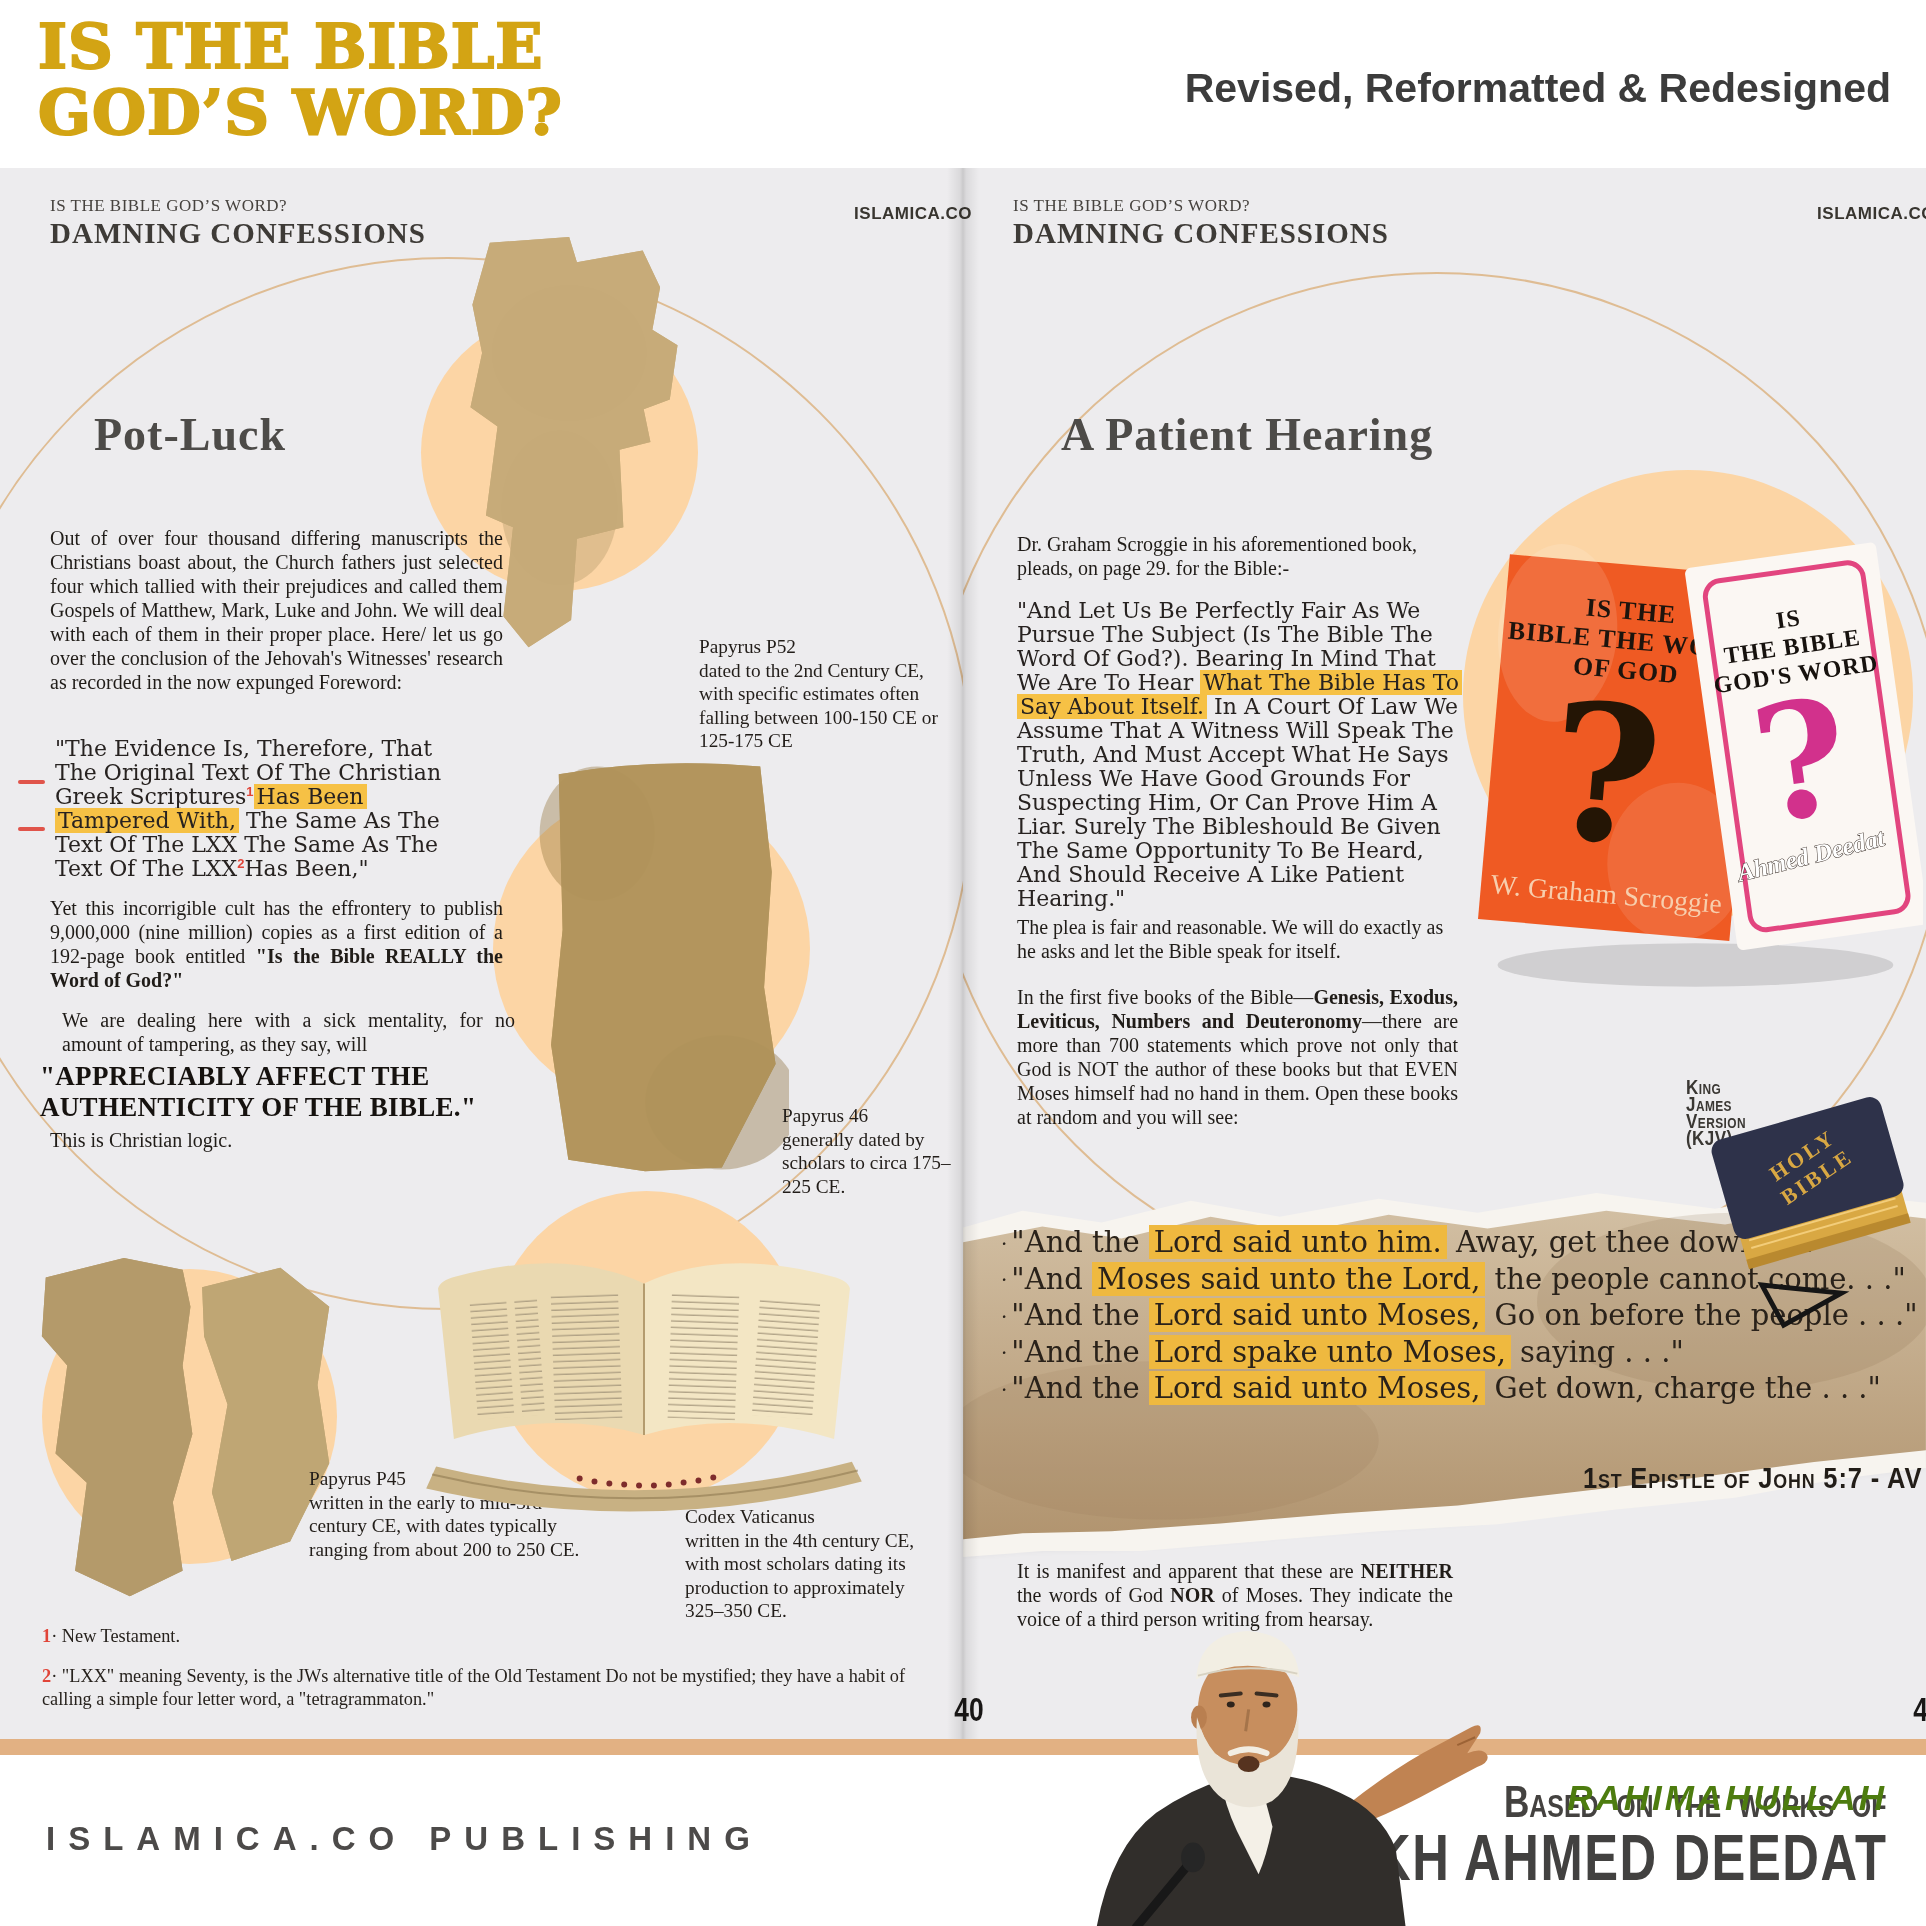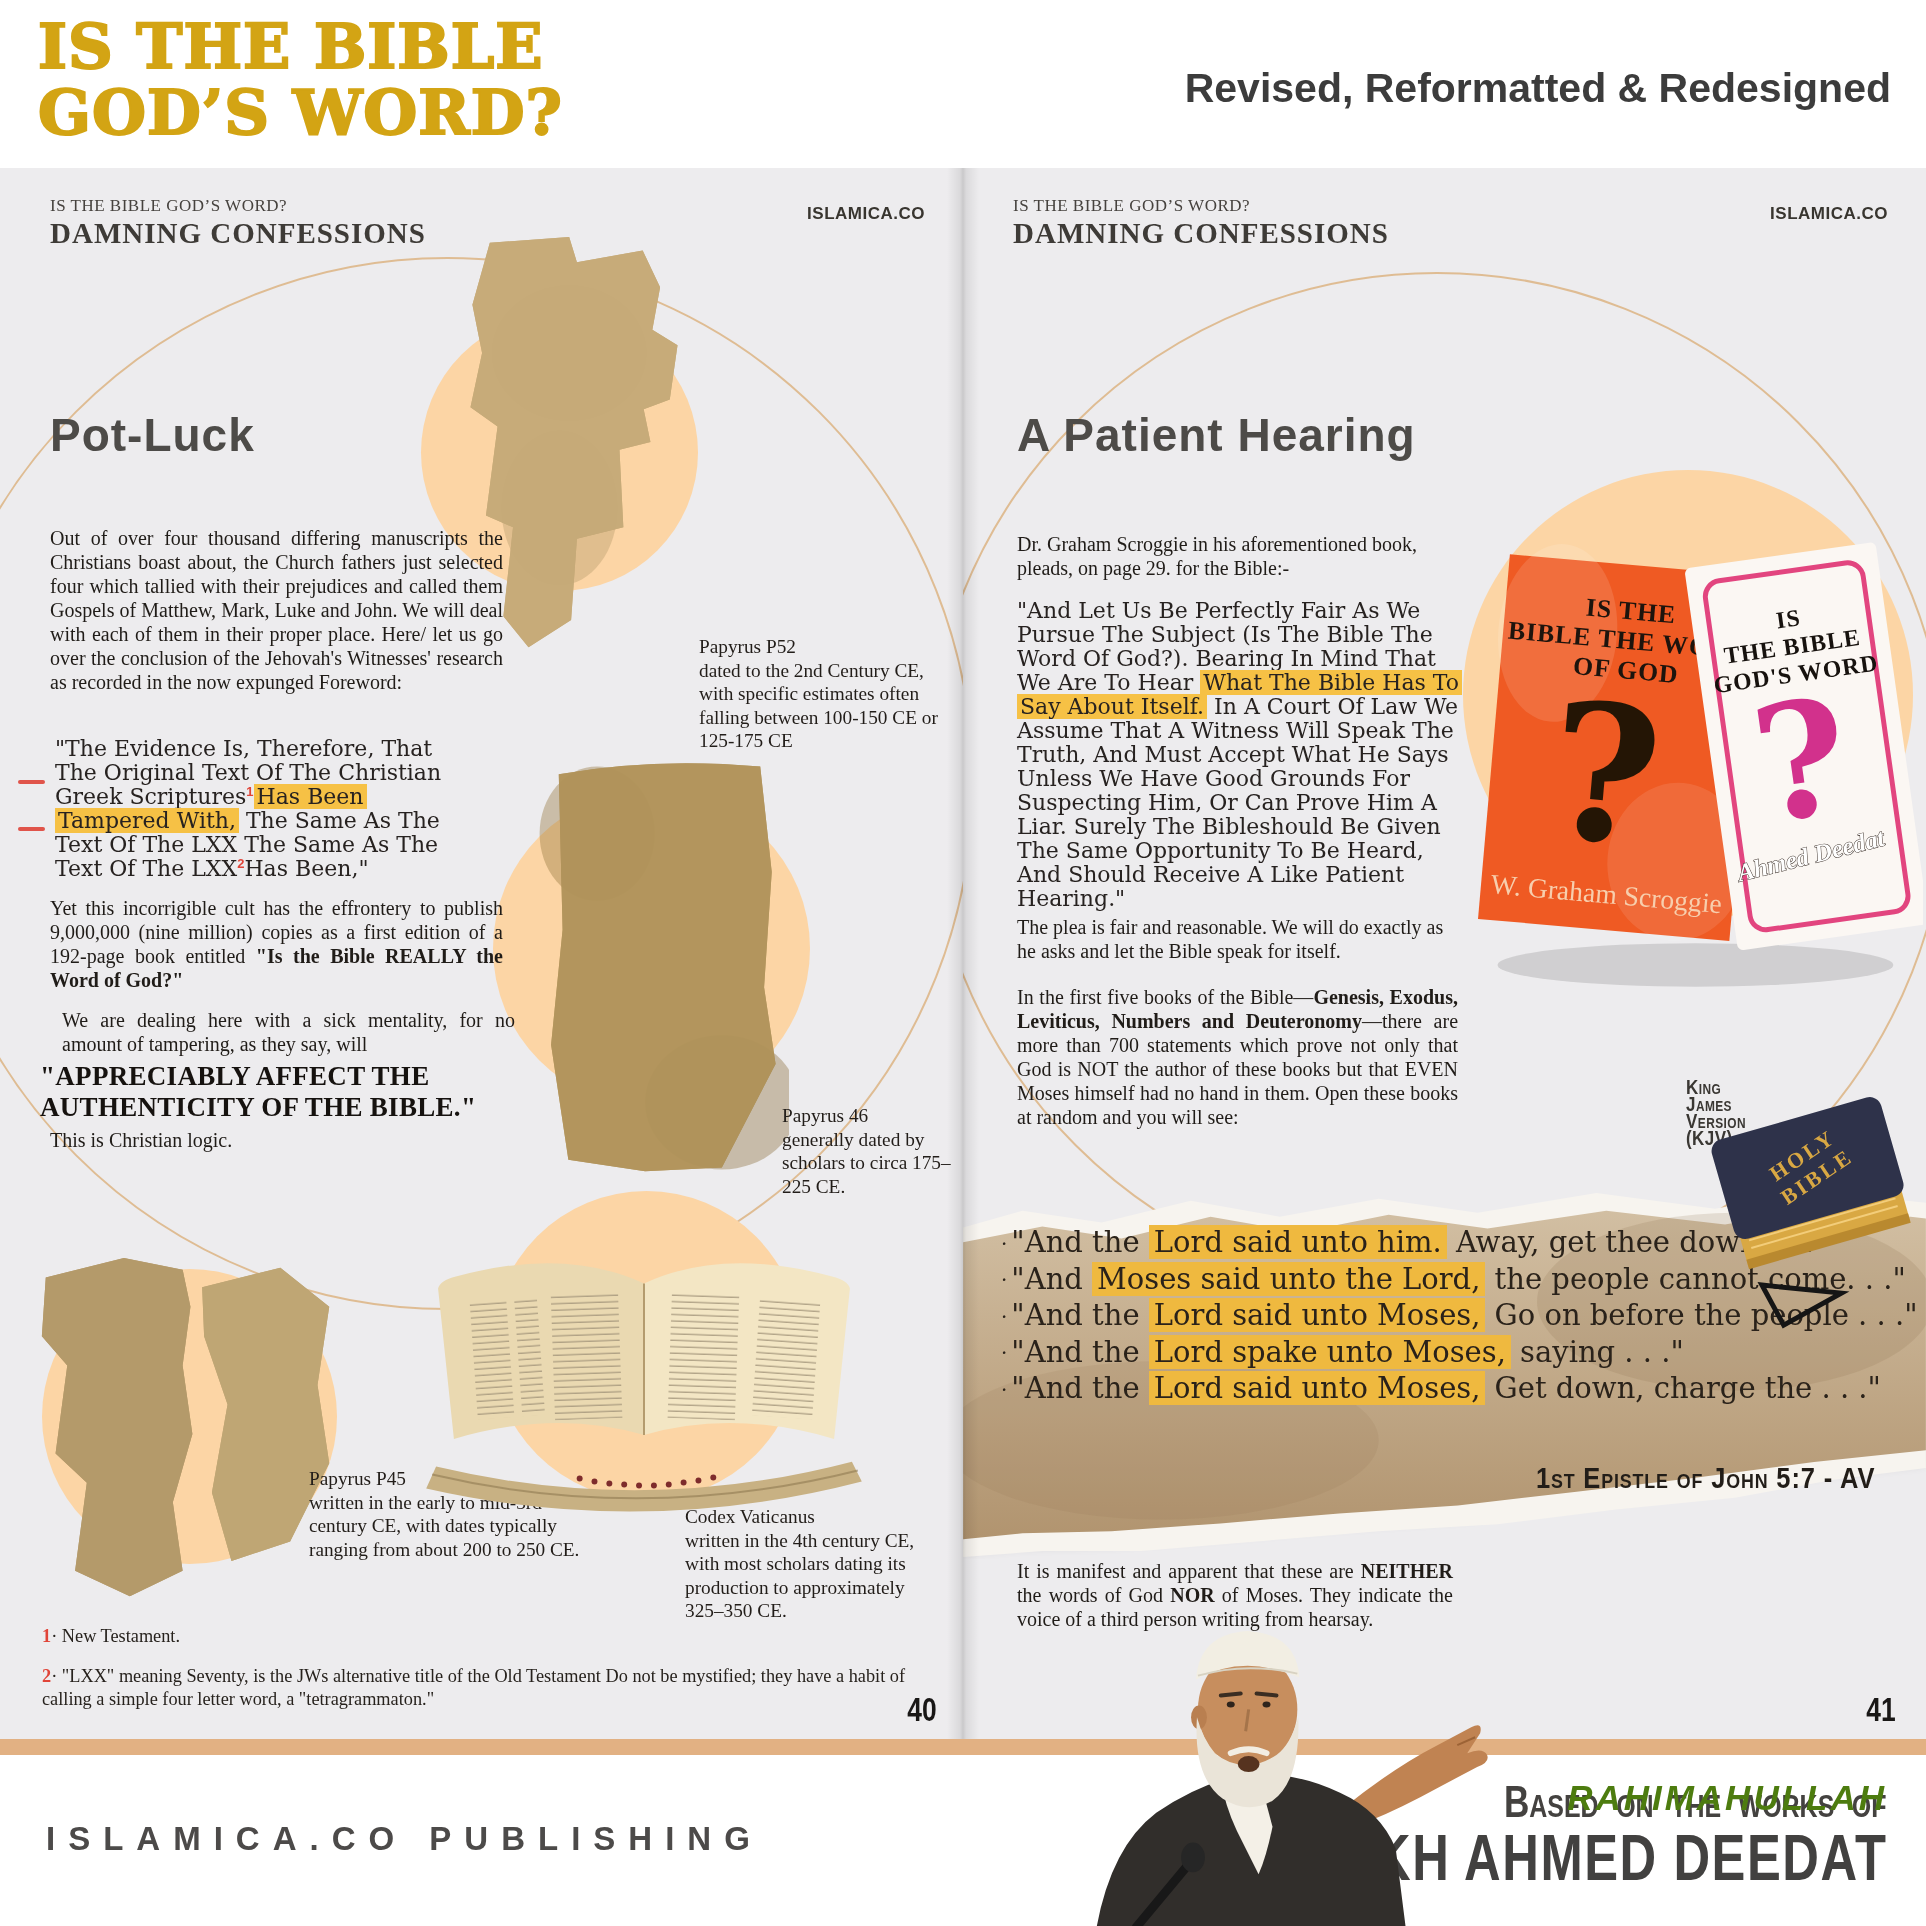--- a/index.html
+++ b/index.html
@@ -4,36 +4,36 @@
 <style>
   html,body{margin:0;padding:0;background:#ffffff;}
   .canvas{position:relative;width:1927px;height:1927px;overflow:hidden;background:#ffffff;font-family:"Liberation Serif",serif;}
 
   
   .top-banner{position:absolute;left:0;top:0;width:1927px;height:168px;background:#ffffff;z-index:5;}
   .gold-title{position:absolute;left:38px;top:14px;font-family:"DejaVu Serif",serif;font-weight:800;font-size:62px;line-height:1.06;color:#d3a414;-webkit-text-stroke:2.2px #d3a414;letter-spacing:1px;}
   .edition-sub{position:absolute;right:36px;top:65px;font-family:"Liberation Sans",sans-serif;font-weight:700;font-size:41px;color:#3c3c3c;}
 
   
-  .page{position:absolute;top:168px;width:963px;height:1571px;background:#edecee;overflow:hidden;}
+  .page{position:absolute;top:168px;width:963px;height:1571px;background:#edecee;overflow:hidden;padding-left:47px;}
   .page-left{left:0;}
   .page-right{left:963px;}
   .spine{position:absolute;left:947px;top:168px;width:32px;height:1571px;z-index:3;background:linear-gradient(90deg,rgba(0,0,0,0),rgba(0,0,0,.08) 40%,rgba(0,0,0,.15) 50%,rgba(0,0,0,.08) 60%,rgba(0,0,0,0));pointer-events:none;}
   .arc{position:absolute;border:2px solid #d9ac74;border-radius:50%;opacity:.75;z-index:0;}
   .arc-left{left:-79px;top:89px;width:1049px;height:1049px;}
   .arc-right{left:-38px;top:104px;width:1020px;height:1020px;}
   .peach{position:absolute;border-radius:50%;background:#fcd5a5;z-index:1;}
   .img-abs{position:absolute;z-index:2;}
 
   .hdr{position:absolute;left:50px;top:28px;z-index:2;}
   .hdr-t{font-family:"Liberation Serif",serif;font-size:17px;letter-spacing:0.5px;color:#46423e;}
   .hdr-c{font-family:"Liberation Serif",serif;font-weight:700;font-size:29px;letter-spacing:1px;color:#3e3b37;margin-top:1px;}
   .hdr-site{position:absolute;right:38px;top:36px;font-family:"Liberation Sans",sans-serif;font-weight:700;font-size:17px;letter-spacing:0.5px;color:#38352f;z-index:2;}
 
-  .page-h{position:absolute;font-family:Liberation Sans, sans-serif;font-weight:700;font-size:46px;color:#4d4b48;letter-spacing:1px;z-index:2;}
+  .page-h{position:absolute;font-family:Liberation Serif, serif;font-weight:700;font-size:46px;color:#4d4b48;letter-spacing:1px;z-index:2;margin-left:44px;}
   .serif-p{position:absolute;font-family:"Liberation Serif",serif;font-size:20px;line-height:24px;text-align:justify;color:#201c18;z-index:2;}
   .display-q{position:absolute;font-family:"DejaVu Serif",serif;font-size:22px;line-height:24px;color:#272220;z-index:2;}
   .hl{background:#f6c145;padding:0 3px;box-decoration-break:clone;-webkit-box-decoration-break:clone;}
   sup.fn{color:#e04438;font-weight:700;font-size:13px;vertical-align:super;line-height:0;font-family:"Liberation Sans",sans-serif;}
   .q-dash{position:absolute;width:27px;height:4px;background:#e0544a;border-radius:2px;z-index:2;}
   .caps-st{position:absolute;font-family:"Liberation Serif",serif;font-weight:700;font-size:27px;line-height:31px;letter-spacing:0.3px;color:#16120f;z-index:2;}
   .cap{position:absolute;font-family:"Liberation Serif",serif;font-size:19.3px;line-height:1.22;color:#221d19;z-index:2;}
   .cap-t{font-weight:400;display:block;}
   .fn-line{position:absolute;font-family:"Liberation Serif",serif;font-size:18.3px;line-height:23px;color:#27221d;z-index:2;}
   .fn-m{color:#e04438;font-weight:700;}

